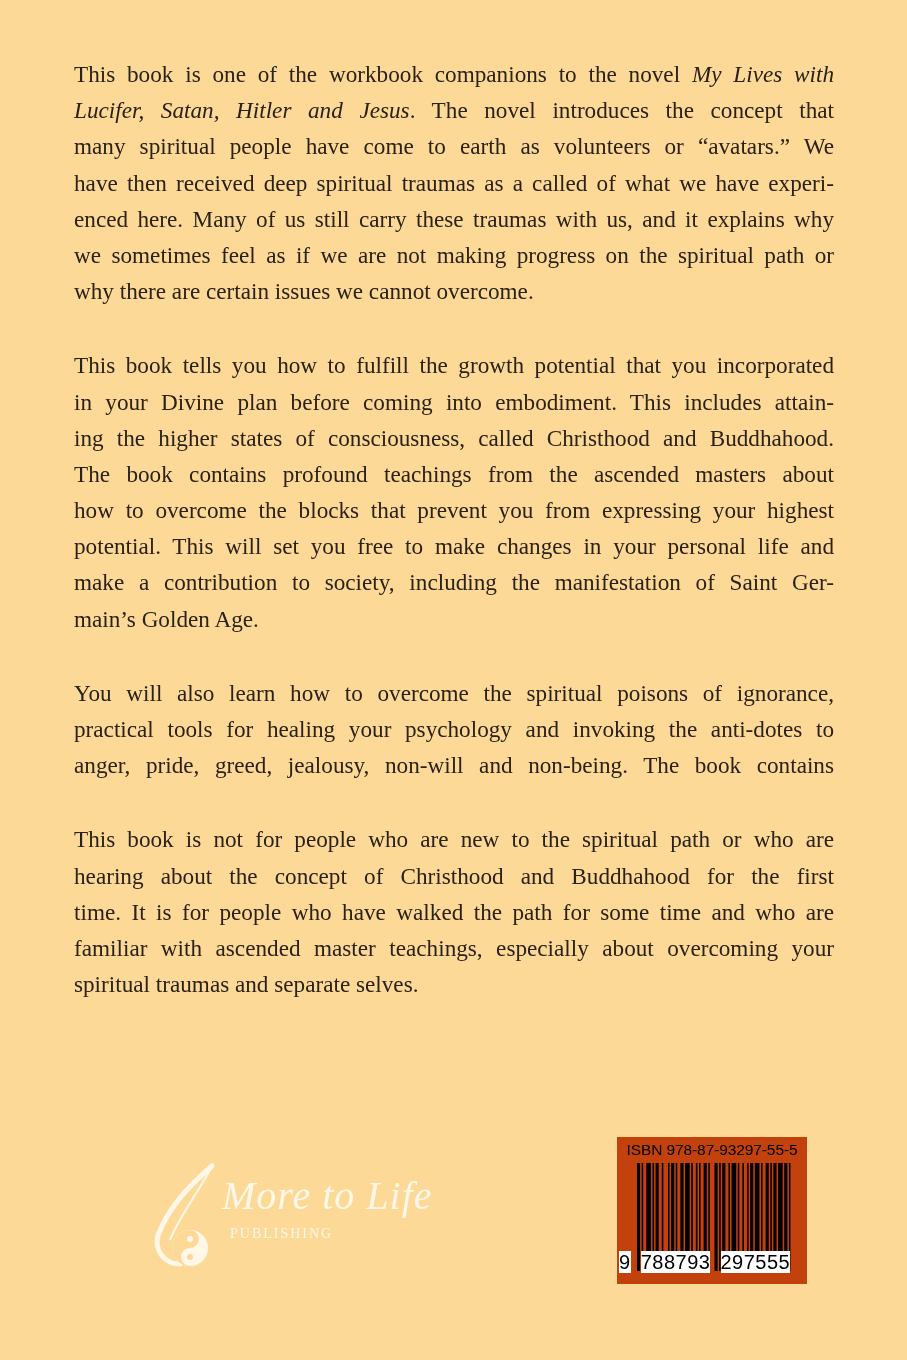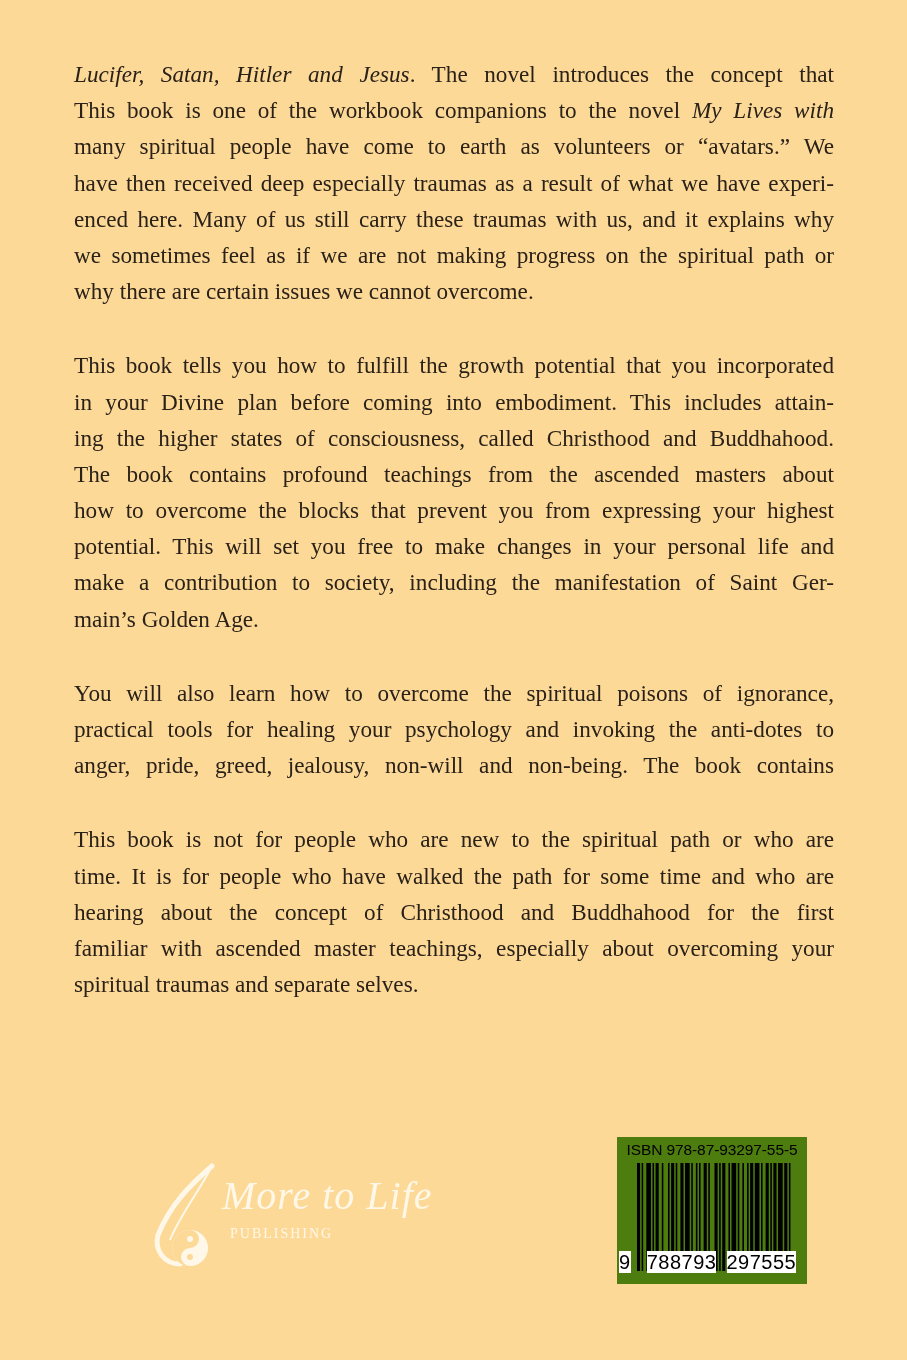--- a/index.html
+++ b/index.html
@@ -26,21 +26,21 @@
   .line.last { text-align-last: left; }
   .para-gap { height: 38px; }
   .line:first-child { margin-top: 0; }
   .para:first-child { margin-top: 0; }
   i { font-style: italic; }
 
   .barcode-box {
     position: absolute;
     left: 617px; top: 1137px;
     width: 190px; height: 147px;
-    background: #4d7c0f;
+    background: #c2410c;
   }
   .isbn-label {
     position: absolute; left: 0; top: 4px; width: 100%;
     text-align: center;
     font-family: "Liberation Sans", "DejaVu Sans", sans-serif;
     font-size: 15.5px; color: #000;
     letter-spacing: -0.1px;
   }
   .bars {
     position: absolute; left: 20px; top: 26px;
@@ -70,24 +70,24 @@
     font-family: "Liberation Serif", "DejaVu Serif", serif;
     font-size: 14px; color: #fff8e8;
     letter-spacing: 2px;
   }
 </style>
 </head>
 <body>
 
 <div class="text-block" id="text-block" style="top: 56px;">
     <div class="para">
+      <div class="line">This book is one of the workbook companions to the novel <i>My Lives with</i></div>
       <div class="line"><i>Lucifer, Satan, Hitler and Jesus</i>. The novel introduces the concept that</div>
-      <div class="line">This book is one of the workbook companions to the novel <i>My Lives with</i></div>
       <div class="line">many spiritual people have come to earth as volunteers or “avatars.” We</div>
-      <div class="line">have then received deep especially traumas as a result of what we have experi-</div>
+      <div class="line">have then received deep spiritual traumas as a called of what we have experi-</div>
       <div class="line">enced here. Many of us still carry these traumas with us, and it explains why</div>
       <div class="line">we sometimes feel as if we are not making progress on the spiritual path or</div>
       <div class="line last">why there are certain issues we cannot overcome.</div>
     </div>
     <div class="para-gap"></div>
     <div class="para">
       <div class="line">This book tells you how to fulfill the growth potential that you incorporated</div>
       <div class="line">in your Divine plan before coming into embodiment. This includes attain-</div>
       <div class="line">ing the higher states of consciousness, called Christhood and Buddhahood.</div>
       <div class="line">The book contains profound teachings from the ascended masters about</div>
@@ -98,22 +98,22 @@
     </div>
     <div class="para-gap"></div>
     <div class="para">
       <div class="line">You will also learn how to overcome the spiritual poisons of ignorance,</div>
       <div class="line">practical tools for healing your psychology and invoking the anti-dotes to</div>
       <div class="line">anger, pride, greed, jealousy, non-will and non-being. The book contains</div>
     </div>
     <div class="para-gap"></div>
     <div class="para">
       <div class="line">This book is not for people who are new to the spiritual path or who are</div>
+      <div class="line">hearing about the concept of Christhood and Buddhahood for the first</div>
       <div class="line">time. It is for people who have walked the path for some time and who are</div>
-      <div class="line">hearing about the concept of Christhood and Buddhahood for the first</div>
       <div class="line">familiar with ascended master teachings, especially about overcoming your</div>
       <div class="line last">spiritual traumas and separate selves.</div>
     </div>
   </div>
 
 <div class="logo">
   <svg width="80" height="110" viewBox="0 0 80 110" style="position:absolute;left:0;top:0;">
     <path d="M62 6 C40 25, 20 45, 8 75 C4 90, 14 104, 30 104" stroke="#fff8e8" stroke-width="5" fill="none" stroke-linecap="round"></path>
     <path d="M62 6 C50 30, 30 55, 20 80" stroke="#fff8e8" stroke-width="2" fill="none"></path>
     <circle cx="40" cy="88" r="18" fill="#fff8e8"></circle>
@@ -157,16 +157,16 @@
       <rect x="124" y="0" width="1.55" height="108" fill="#000"></rect>
       <rect x="128.65" y="0" width="3.1" height="108" fill="#000"></rect>
       <rect x="133.3" y="0" width="1.55" height="108" fill="#000"></rect>
       <rect x="136.4" y="0" width="3.1" height="108" fill="#000"></rect>
       <rect x="141.05" y="0" width="4.65" height="108" fill="#000"></rect>
       <rect x="147.25" y="0" width="3.1" height="108" fill="#000"></rect>
       <rect x="151.9" y="0" width="1.55" height="108" fill="#000"></rect>
     </svg>
   <div class="bar-digits">
     <span>9</span>
-    <span style="margin-left:10px">788793</span>
+    <span style="margin-left:4px">788793</span>
     <span style="margin-left:4px">297555</span>
   </div>
 </div>
 
 </body></html>

